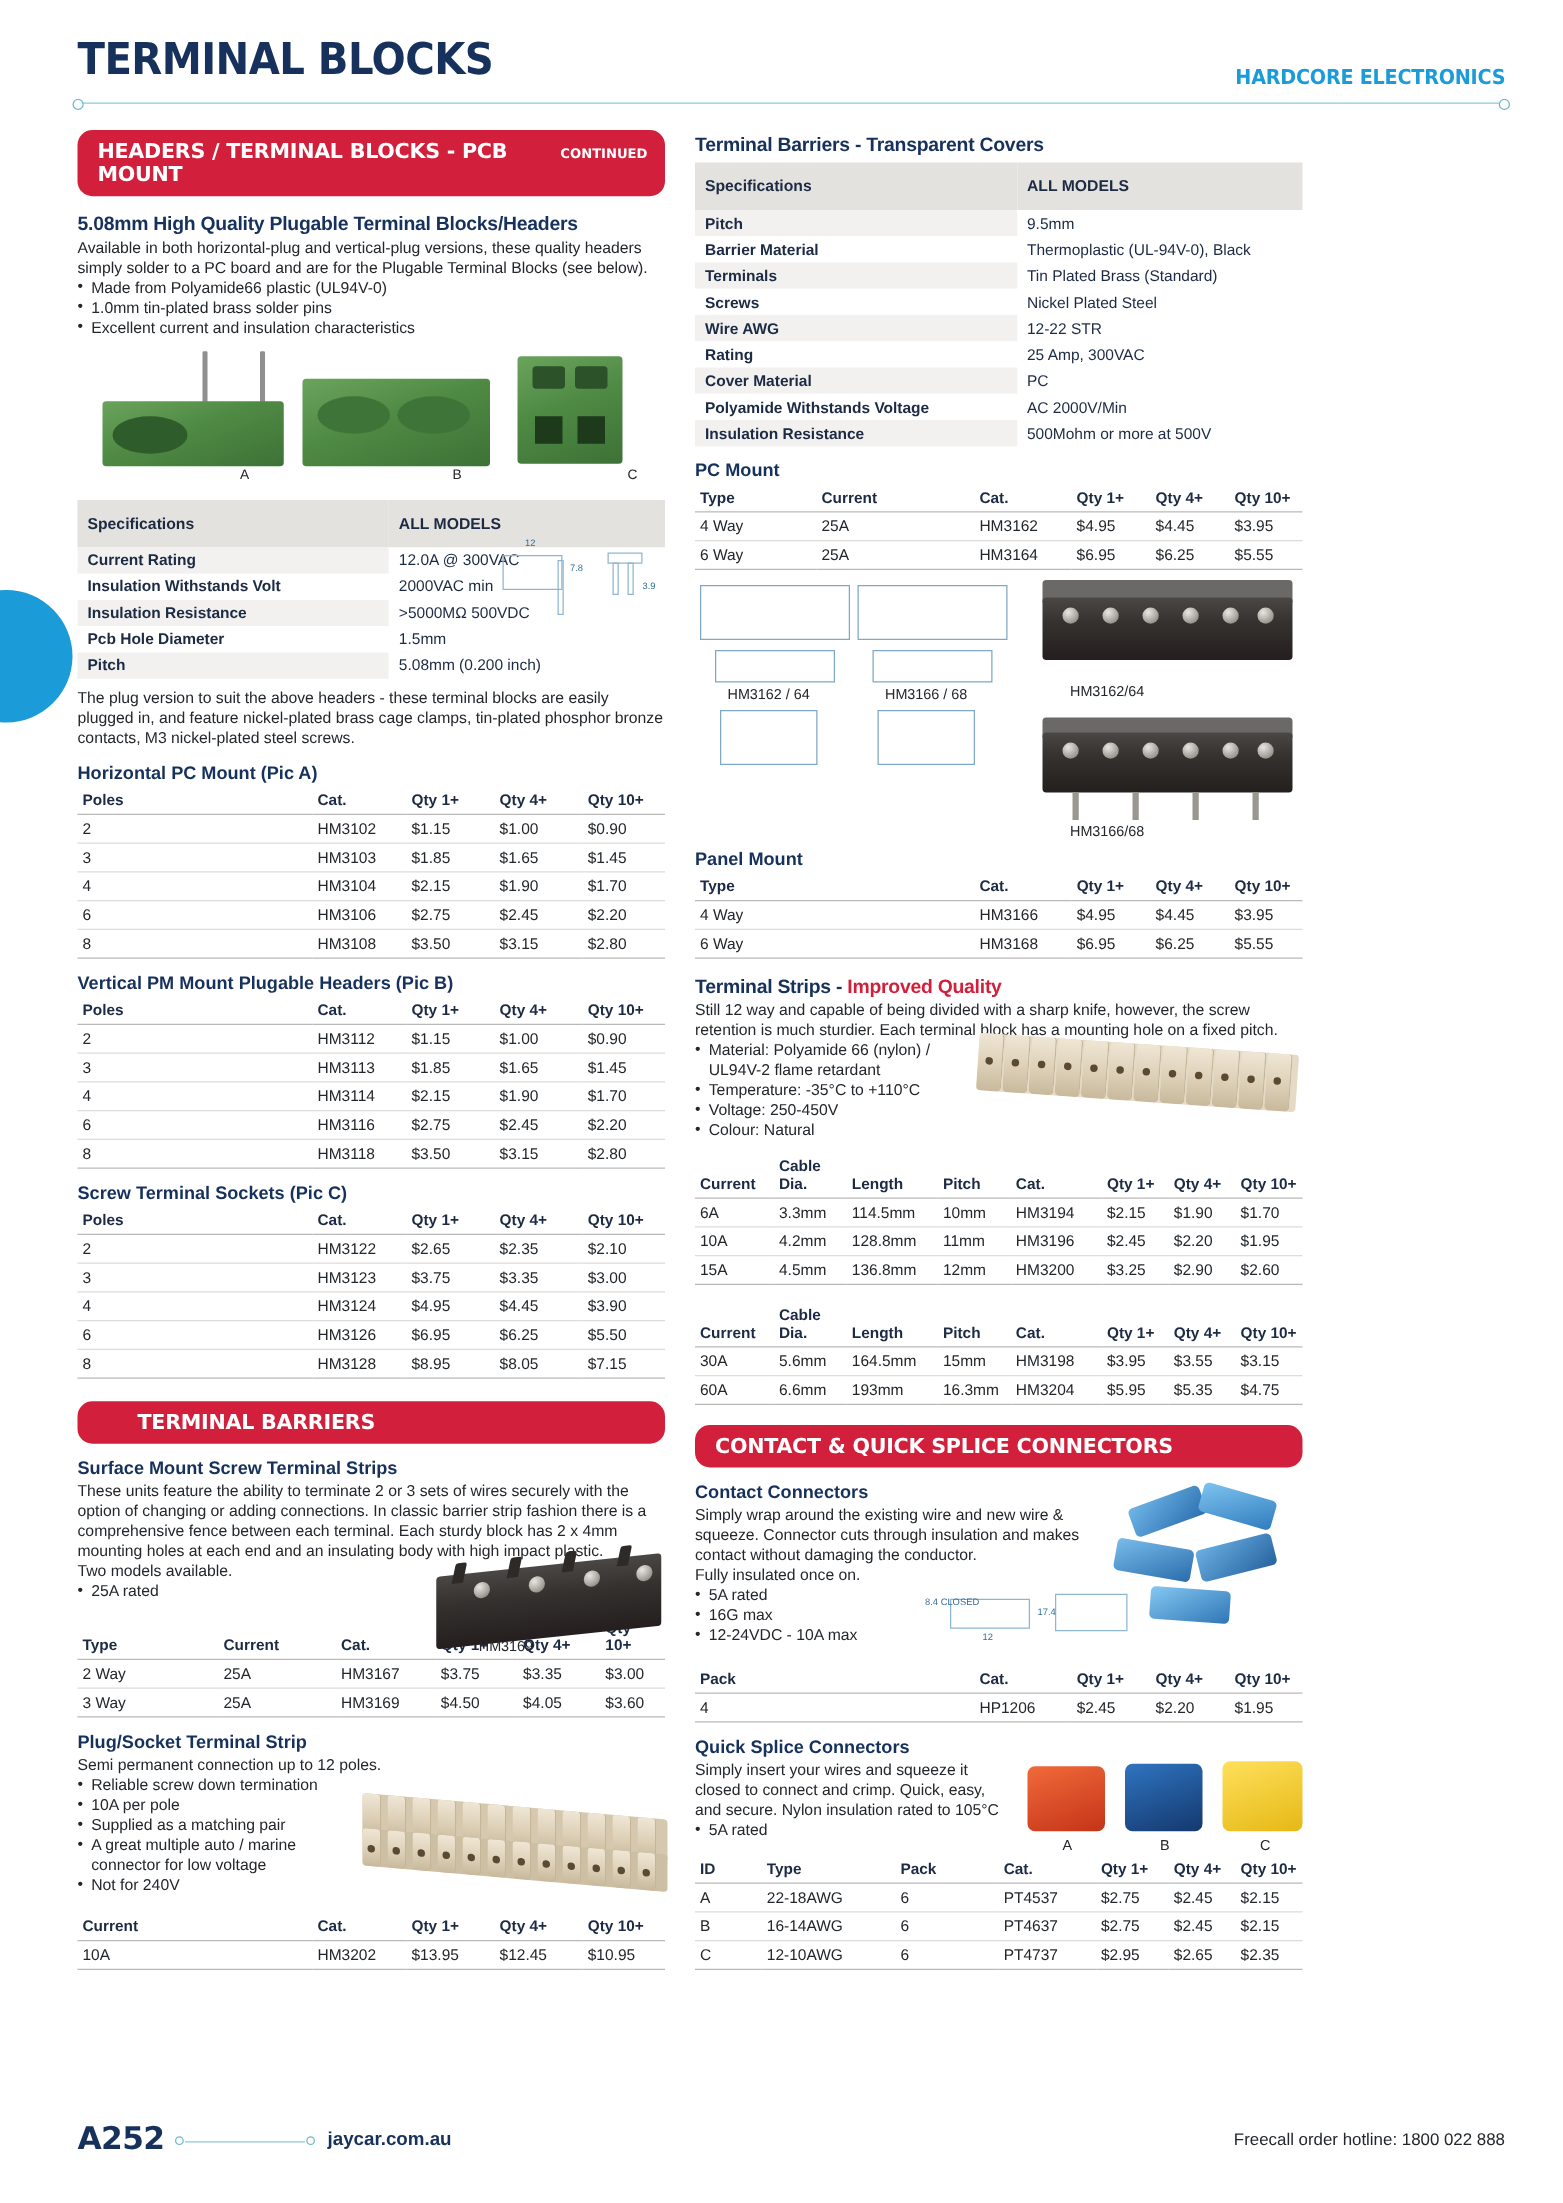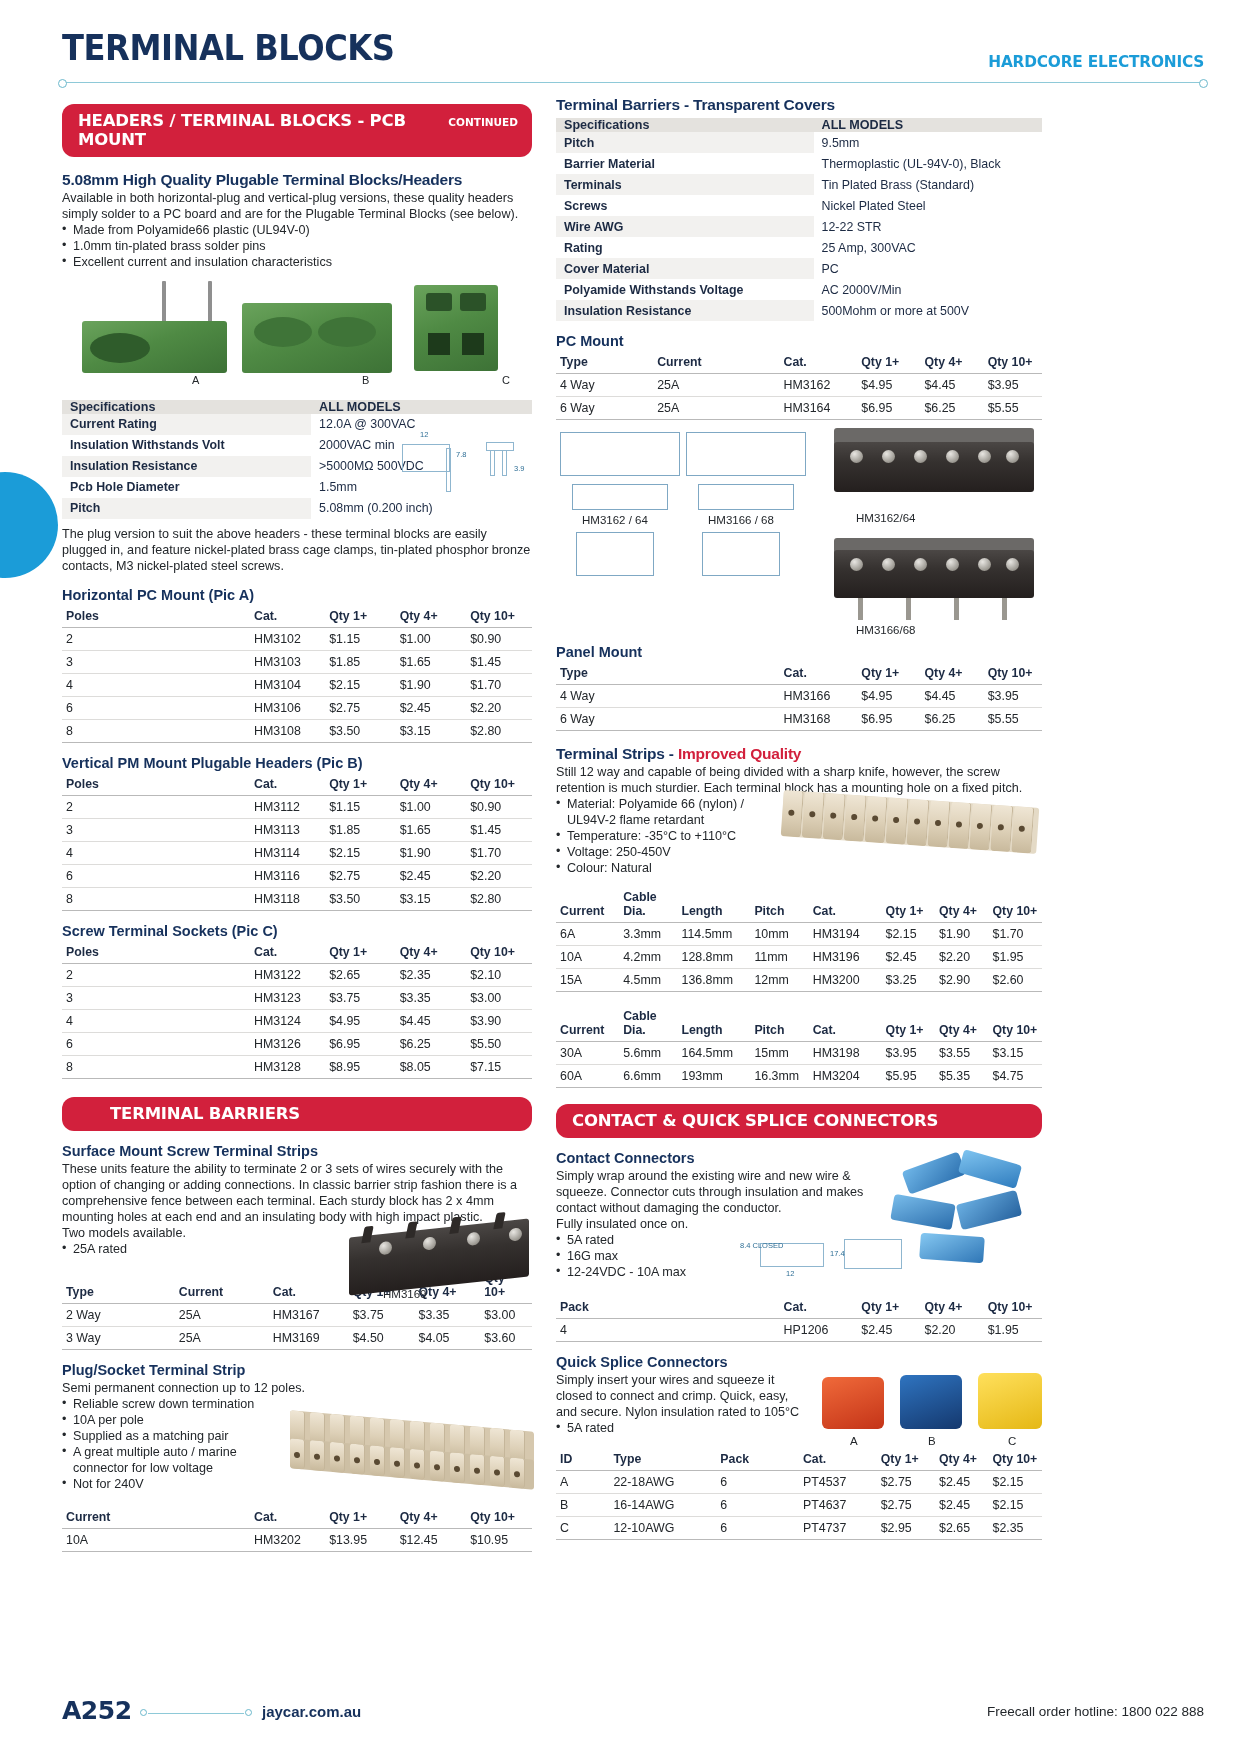--- a/index.html
+++ b/index.html
@@ -75,21 +75,21 @@
   }
   ul.body { list-style:none; padding:0; margin:0; }
   ul.body li { position:relative; padding-left:11px; }
   ul.body li:before { content:"\2022"; position:absolute; left:0; top:-1px; }
 
   
   table { border-collapse:collapse; width:100%; }
   table.spec { font-size:12.4px; margin-top:4px; }
   table.spec th {
     background:#e4e2de; text-align:left; font-weight:bold; color:#1c2a43;
-    padding:0 8px; font-size:12.6px;
+    padding:12px 8px; font-size:12.6px;
   }
   table.spec td { padding:3.5px 8px; vertical-align:top; }
   table.spec tbody tr:nth-child(odd) td { background:#f2f1ef; }
   table.spec tbody tr:nth-child(even) td { background:#ffffff; }
   table.spec td.k { font-weight:bold; width:53%; }
   table.spec td.v { background:#ffffff !important; }
   table.spec tbody tr:nth-child(odd) td.k { background:#f2f1ef; }
   table.spec tbody tr:nth-child(even) td.k { background:#ffffff; }
 
   
@@ -552,21 +552,21 @@
           <td>$13.95</td>
           <td>$12.45</td>
           <td>$10.95</td>
         </tr>
       </tbody>
     </table>
   </div>
 
   <div class="col-right">
 
-    <h2 class="sub" style="margin-top:0;">Terminal Barriers - Transparent Covers</h2>
+    <h2 class="sub" style="margin-top:12px;">Terminal Barriers - Transparent Covers</h2>
     <table class="spec">
       <thead>
           <tr>
         <th style="width:40%">Specifications</th>
         <th>ALL MODELS</th>
       </tr>
         </thead>
       <tbody>
         <tr>
             <td class="k">Pitch</td>

